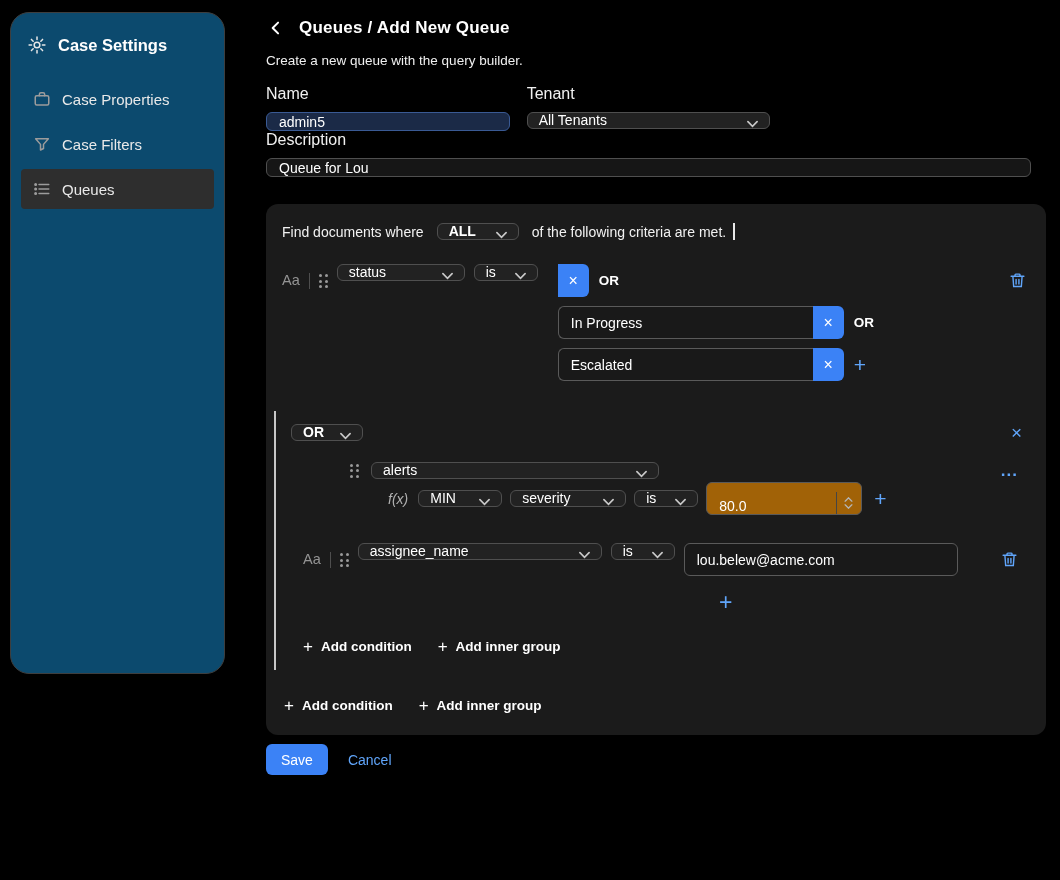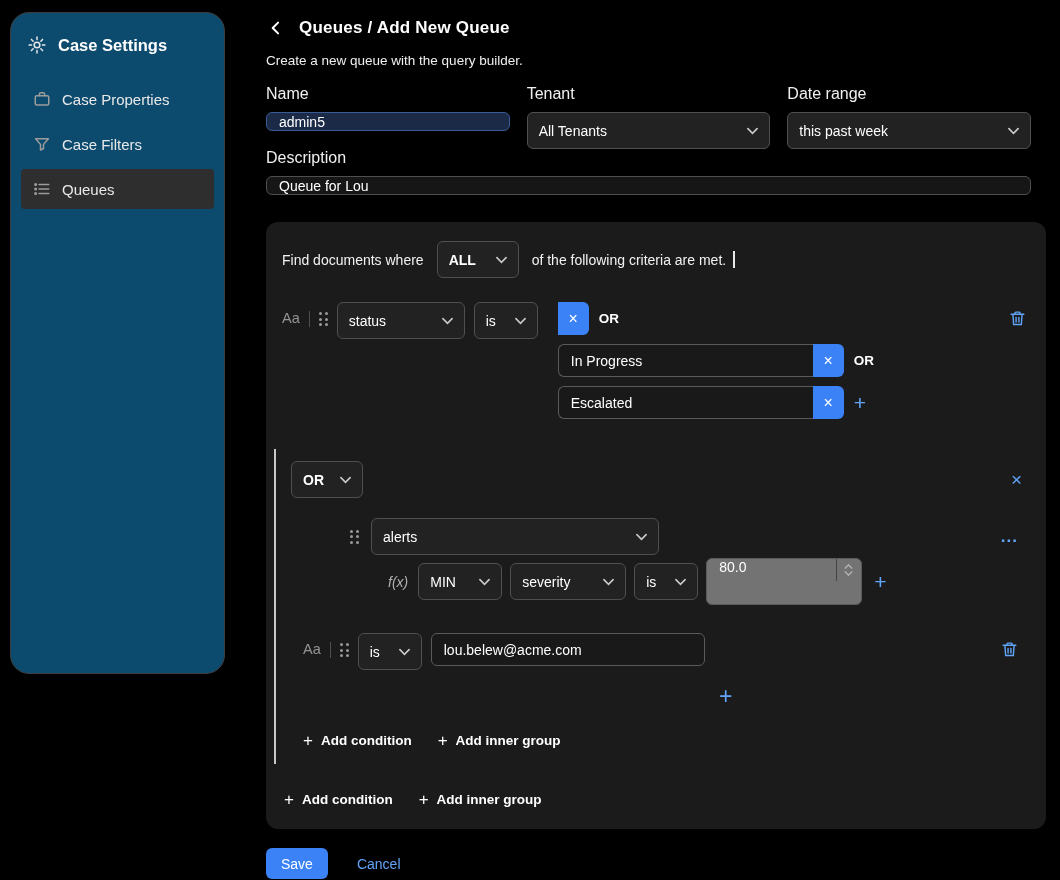--- a/index.html
+++ b/index.html
@@ -20,21 +20,21 @@
   .main{flex:1;padding:14px 14px 0 33px;min-width:0}
   .header{display:flex;align-items:center;gap:13px;margin-top:4px}
   .back{width:20px;height:20px;color:#fff;cursor:pointer;display:inline-flex}
   .title{font-size:17px;font-weight:bold;letter-spacing:.2px}
   .subtitle{margin-top:15px;font-size:13.5px;color:#f0f0f0}
 
   .form-grid{display:grid;grid-template-columns:1fr 1fr 1fr;column-gap:17px;margin-top:17px;margin-right:15px}
   .fld label{display:block;font-size:16px;margin-bottom:9px;color:#f0f0f0}
   .input{width:100%;height:19px;background:#161616;border:1px solid #4f4f4f;border-radius:6px;padding:0 12px;color:#fff;font-size:14px;font-family:inherit;outline:none}
   .input.name-input{background:#1b2a47;border-color:#3a5a94}
-  .select{height:37px;background:#222;border:1px solid #4f4f4f;border-radius:6px;display:flex;align-items:center;justify-content:space-between;gap:12px;padding:0 11px;color:#fff;cursor:pointer;white-space:nowrap}
+  .select{height:17px;background:#222;border:1px solid #4f4f4f;border-radius:6px;display:flex;align-items:flex-end;justify-content:space-between;gap:12px;padding:0 11px;color:#fff;cursor:pointer;white-space:nowrap}
   .select.bold span:first-child{font-weight:bold}
   .chev{color:#c9c9c9;display:inline-flex;flex-shrink:0}
   .desc{margin-right:15px}
 
   
   .builder{margin-top:27px;background:#1b1b1b;border-radius:12px;padding:19px 16px 22px 16px}
   .find-row{display:flex;align-items:center;gap:13px;font-size:14px;color:#f2f2f2}
   .w82{width:82px}.w128{width:128px}.w64{width:64px}.w72{width:72px}.w288{width:288px}.w84{width:84px}.w116{width:116px}.w244{width:244px}
   .caret{width:1.5px;height:17px;background:#e8e8e8;margin-left:-6px}
 
@@ -54,36 +54,36 @@
 
   .group{margin-top:30px;margin-left:-8px;border-left:2px solid #c7c7c7;padding:12px 0 16px 15px}
   .group-head{display:flex;align-items:center}
   .gclose{margin-left:auto;margin-right:8px;color:#60a5fa;font-size:19px;cursor:pointer;line-height:19px}
   .g-row{display:flex;align-items:center}
   .alerts-row{margin-top:20px;padding-left:59px;gap:12px}
   .alerts-row .drag{margin-top:0}
   .more{margin-left:auto;margin-right:12px;color:#60a5fa;font-size:17px;font-weight:bold;letter-spacing:1px;cursor:pointer;line-height:10px}
   .fx-row{margin-top:3px;padding-left:97px;gap:8px}
   .fx{color:#b0b0b0;font-style:italic;font-size:14px;margin-right:2px}
-  .numwrap{display:flex;align-items:flex-start;width:156px;height:47px;background:#737373;border:1px solid #5a5a5a;border-radius:6px;padding:0 8px 0 12px}
+  .numwrap{display:flex;align-items:flex-end;width:156px;height:33px;background:#a16207;border:1px solid #5a5a5a;border-radius:6px;padding:0 8px 0 12px}
   .numinput{flex:1;min-width:0;background:transparent;border:none;outline:none;color:#fff;font-size:14px;font-family:inherit}
   .stepper{display:flex;flex-direction:column;justify-content:center;gap:2px;border-left:1px solid #454545;padding-left:7px;height:22px;color:#b5b5b5;cursor:pointer}
   .fx-row .plus{margin-left:4px}
   .assignee-row{margin-top:28px;padding-left:12px;gap:9px;align-items:flex-start}
   .assignee-row .select{flex-shrink:0}
   .ainput{width:274px;height:33px;background:#191919;border:1px solid #5a5a5a;border-radius:6px;padding:0 12px;color:#fff;font-size:14px;font-family:inherit;outline:none}
   .assignee-row .trash{margin-right:12px}
   .center-plus{margin-top:16px;padding-left:428px}
   .center-plus .plus{font-size:23px}
   .add-row{display:flex;align-items:center;gap:26px;margin-top:26px;padding-left:12px}
   .add-row.outer{margin-top:28px;padding-left:2px}
   .add-btn{display:inline-flex;align-items:center;gap:8px;color:#fff;font-size:13.5px;font-weight:bold;cursor:pointer}
   .add-btn .pg{font-size:17px;font-weight:normal;line-height:15px}
 
-  .actions{display:flex;align-items:center;gap:29px;margin-top:19px}
+  .actions{display:flex;align-items:center;gap:20px;margin-top:9px}
   .save{background:#3b82f6;color:#fff;border:none;border-radius:6px;height:31px;padding:0 15px;font-size:14px;font-family:inherit;cursor:pointer}
   .cancel{color:#60a5fa;font-size:14px;font-weight:normal;cursor:pointer;text-decoration:none}
 </style>
 </head>
 <body>
 
 <div class="layout">
 
   <aside class="sidebar">
     <div class="sb-title">
@@ -146,31 +146,20 @@
         <label>Tenant</label>
         <div class="select">
           <span>All Tenants</span>
           <span class="chev">
               <svg viewBox="0 0 12 8" width="11" height="8">
                 <path d="M1 1.5l5 5 5-5" fill="none" stroke="currentColor" stroke-width="1.8" stroke-linecap="round"></path>
               </svg>
             </span>
         </div>
       </div>
-      <div class="fld">
-        <label>Date range</label>
-        <div class="select">
-          <span>this past week</span>
-          <span class="chev">
-              <svg viewBox="0 0 12 8" width="11" height="8">
-                <path d="M1 1.5l5 5 5-5" fill="none" stroke="currentColor" stroke-width="1.8" stroke-linecap="round"></path>
-              </svg>
-            </span>
-        </div>
-      </div>
     </div>
 
     <div class="fld desc">
       <label>Description</label>
       <input class="input" value="Queue for Lou" style="">
     </div>
 
     <section class="builder">
 
       <div class="find-row">
@@ -320,20 +309,28 @@
           <span class="aa">Aa</span>
           <span class="vdiv"></span>
           <span class="drag">
               <i></i>
               <i></i>
               <i></i>
               <i></i>
               <i></i>
               <i></i>
             </span>
+          <div class="select w244">
+            <span>assignee_name</span>
+            <span class="chev">
+                <svg viewBox="0 0 12 8" width="11" height="8">
+                  <path d="M1 1.5l5 5 5-5" fill="none" stroke="currentColor" stroke-width="1.8" stroke-linecap="round"></path>
+                </svg>
+              </span>
+          </div>
           <div class="select w64">
             <span>is</span>
             <span class="chev">
                 <svg viewBox="0 0 12 8" width="11" height="8">
                   <path d="M1 1.5l5 5 5-5" fill="none" stroke="currentColor" stroke-width="1.8" stroke-linecap="round"></path>
                 </svg>
               </span>
           </div>
           <input class="ainput" value="lou.belew@acme.com" style="">
           <span class="trash">

